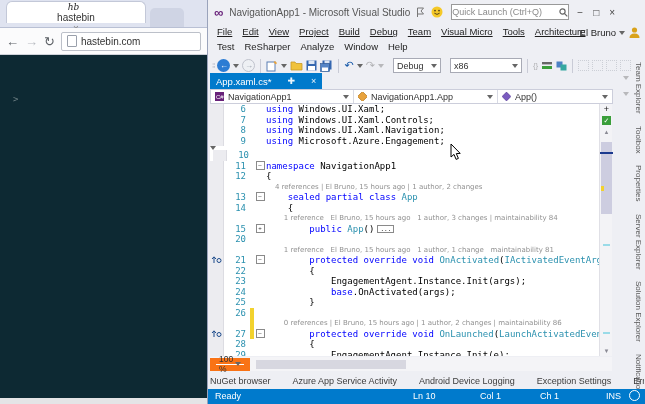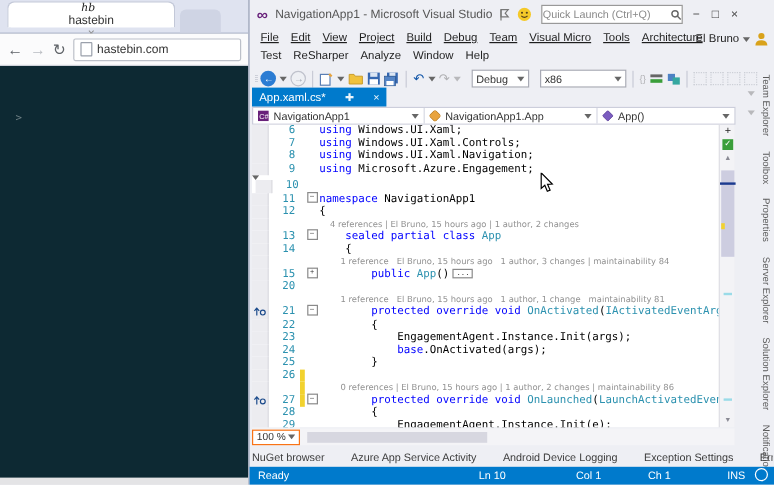--- a/index.html
+++ b/index.html
@@ -99,30 +99,30 @@
   .vs-caretline{position:absolute;left:0;top:48px;width:13px;height:2px;background:#1b3a8f;}
   .vs-yellow{position:absolute;left:1px;top:82px;width:3px;height:5px;background:#f2d22e;}
   .vs-cy1{position:absolute;left:3px;top:140px;width:7px;height:2px;background:#9adbe8;}
   .vs-cy2{position:absolute;left:3px;top:228px;width:7px;height:2px;background:#9adbe8;}
   
   .vtabs{position:absolute;right:0;top:62px;width:14px;height:300px;display:flex;flex-direction:column;gap:12px;align-items:center;}
   .vtab{writing-mode:vertical-rl;font-size:8px;color:#5a5a5a;white-space:nowrap;}
   .gapcarets{position:absolute;right:16px;top:76px;display:flex;flex-direction:column;gap:12px;align-items:center;}
   
   .zoombar{position:absolute;left:2px;top:357px;width:402px;height:14px;background:#f4f4f7;display:flex;align-items:center;}
-  .zoombox{width:40px;height:13px;background:#fff;border:1px solid #f97316;display:flex;align-items:center;
+  .zoombox{width:40px;height:13px;background:#fff;border:6px solid #f97316;display:flex;align-items:center;
            justify-content:space-between;padding:0 3px;box-sizing:border-box;font-size:8.5px;color:#333;}
   .hthumb{width:150px;height:9px;background:#d7d7e0;margin-left:6px;}
   
   .ptabs{position:absolute;left:2px;top:373px;width:434px;height:16px;display:flex;gap:22px;align-items:center;overflow:hidden;}
   .ptab{font-size:9px;color:#3c3c3c;white-space:nowrap;}
   
   .statusbar{position:absolute;left:0;top:389px;width:100%;height:15px;background:#007acc;color:#fff;font-size:9px;}
   .st-ready{position:absolute;left:7px;top:2px;}
-  .st-ln{position:absolute;left:191px;top:2px;}
+  .st-ln{position:absolute;left:205px;top:2px;}
   .st-col{position:absolute;left:272px;top:2px;}
   .st-ch{position:absolute;left:332px;top:2px;}
   .st-ins{position:absolute;left:398px;top:2px;}
   .st-circ{position:absolute;right:5px;top:1px;width:11px;height:11px;border:1.5px solid #fff;border-radius:50%;box-sizing:border-box;}
   .ovr{position:absolute;left:1px;top:0px;}
   .cursor{position:absolute;left:450px;top:144px;z-index:50;}
 </style>
 </head>
 <body>
 

